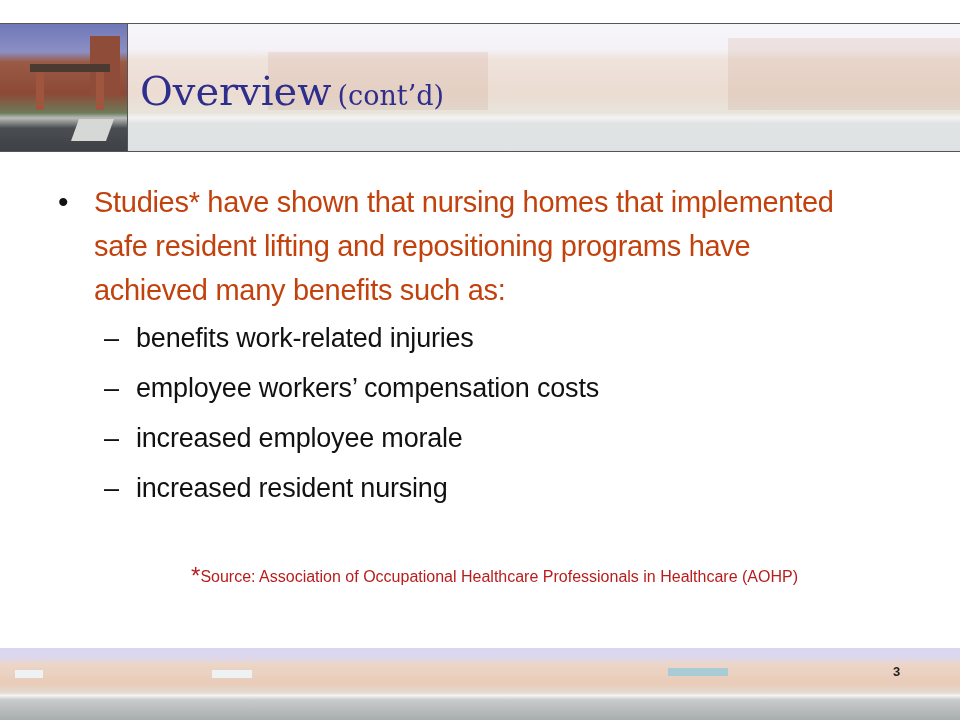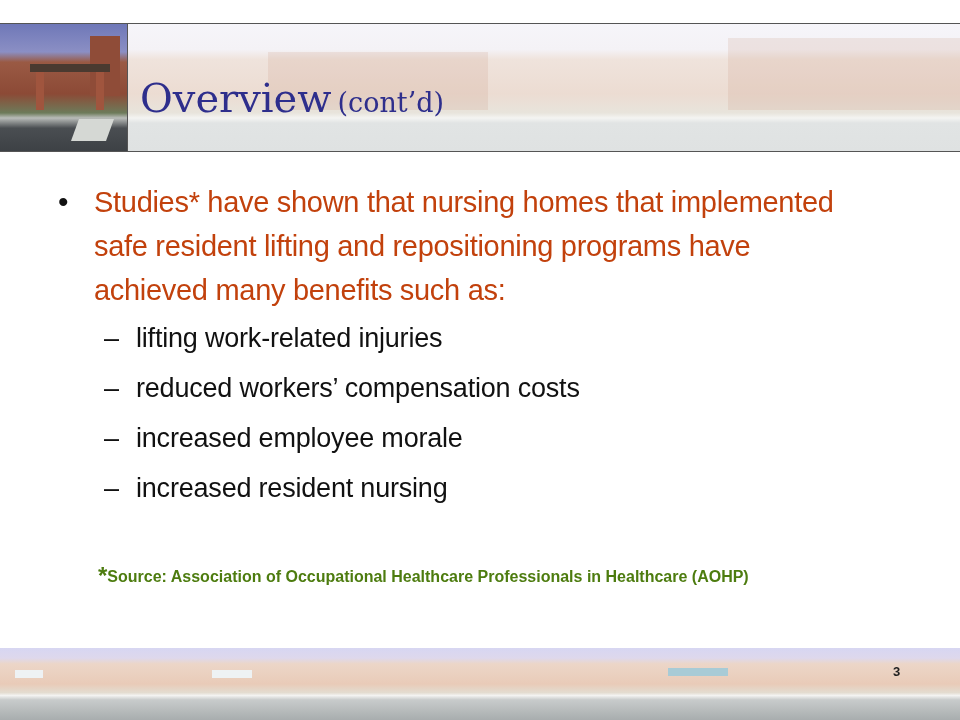--- a/index.html
+++ b/index.html
@@ -11,32 +11,32 @@
             border-top:1.5px solid #555; border-bottom:1.5px solid #555; box-sizing:border-box; overflow:hidden; }
   .photo { position:absolute; left:0; top:0; width:128px; height:100%; border-right:1.5px solid #555; box-sizing:border-box;
            background:linear-gradient(to bottom, #6f78b8 0%, #8b8fc4 22%, #9a5a44 30%, #8c4a36 55%, #6d7b5a 70%, #b9bcb9 74%, #4a4e52 82%, #3d4145 100%); overflow:hidden; }
   .photo .canopy { position:absolute; left:30px; top:40px; width:80px; height:8px; background:#4a3a30; }
   .photo .pillar { position:absolute; top:48px; width:8px; height:38px; background:#a0553e; }
   .photo .tower { position:absolute; left:90px; top:12px; width:30px; height:60px; background:#8f4c38; }
   .photo .walk { position:absolute; left:75px; top:95px; width:35px; height:22px; background:#d5d8d4; transform:skewX(-20deg); }
   .banner { position:absolute; left:128px; top:0; right:0; height:100%;
             background:linear-gradient(to bottom, #f6f5fa 0%, #f4f2f6 20%, #efe3dc 28%, #ecdcd2 55%, #e8e4dc 70%, #f4f4f2 74%, #e1e4e4 78%, #dfe2e2 100%); }
   .banner .bldg { position:absolute; top:28px; height:58px; background:rgba(200,150,130,0.18); }
-  .title { position:absolute; left:140px; top:44px; font-family:"DejaVu Serif", serif; color:#2e2e8c; white-space:nowrap;margin-top:7px; }
+  .title { position:absolute; left:140px; top:44px; font-family:"DejaVu Serif", serif; color:#2e2e8c; white-space:nowrap; }
   .title .main { font-size:40px; }
   .title .sub { font-size:27px; margin-left:6px; }
   .bullet { position:absolute; left:58px; top:180px; width:800px; font-family:"Liberation Sans", sans-serif; }
   .bullet-dot { position:absolute; left:0; top:0; font-size:30px; color:#111; line-height:44px; }
   .bullet-text { position:absolute; left:36px; top:0; width:760px; font-size:29px; line-height:44px; color:#c2410c; letter-spacing:-0.3px; }
   .sub-list { position:absolute; left:104px; top:316px; }
   .sub-item { position:relative; height:50px; font-size:27px; line-height:44px; color:#111; white-space:nowrap; }
   .sub-item .dash { position:absolute; left:0; top:0; }
   .sub-item .txt { position:absolute; left:32px; top:0; letter-spacing:-0.2px; }
 
-  .source { position:absolute; left:98px; top:563px; width:700px; font-family:"Liberation Sans", sans-serif; font-weight:bold; color:#4d7c0f; font-size:16px; line-height:26px; }
+  .source { position:absolute; left:98px; top:563px; width:700px; font-family:"Liberation Sans", sans-serif; font-weight:normal; color:#b91c1c; font-size:16px; line-height:26px;text-align:right; }
   .source .star { font-size:24px; vertical-align:-2px; }
 
   
   .footer { position:absolute; left:0; top:648px; width:960px; height:72px; overflow:hidden;
             background:linear-gradient(to bottom, #d7d6f2 0%, #ded8ec 14%, #ecd6c8 22%, #e9cbb8 50%, #e3dcd0 62%, #f3f3f1 66%, #c8cbcb 72%, #a8adae 100%); }
   .footer .win { position:absolute; height:8px; background:#eef2f4; }
   .page-num { position:absolute; left:893px; top:664px; font-family:"Liberation Sans", sans-serif; font-weight:bold; font-size:13px; color:#222; }
 </style>
 </head>
 <body>
@@ -59,25 +59,25 @@
 </div>
 
 <div class="bullet">
   <span class="bullet-dot">•</span>
   <span class="bullet-text">Studies* have shown that nursing homes that implemented safe resident lifting and repositioning programs have achieved many benefits such as:</span>
 </div>
 
 <div class="sub-list">
   <div class="sub-item">
     <span class="dash">–</span>
-    <span class="txt">lifting work-related injuries</span>
+    <span class="txt">benefits work-related injuries</span>
   </div>
   <div class="sub-item">
     <span class="dash">–</span>
-    <span class="txt">reduced workers’ compensation costs</span>
+    <span class="txt">employee workers’ compensation costs</span>
   </div>
   <div class="sub-item">
     <span class="dash">–</span>
     <span class="txt">increased employee morale</span>
   </div>
   <div class="sub-item">
     <span class="dash">–</span>
     <span class="txt">increased resident nursing</span>
   </div>
 </div>

